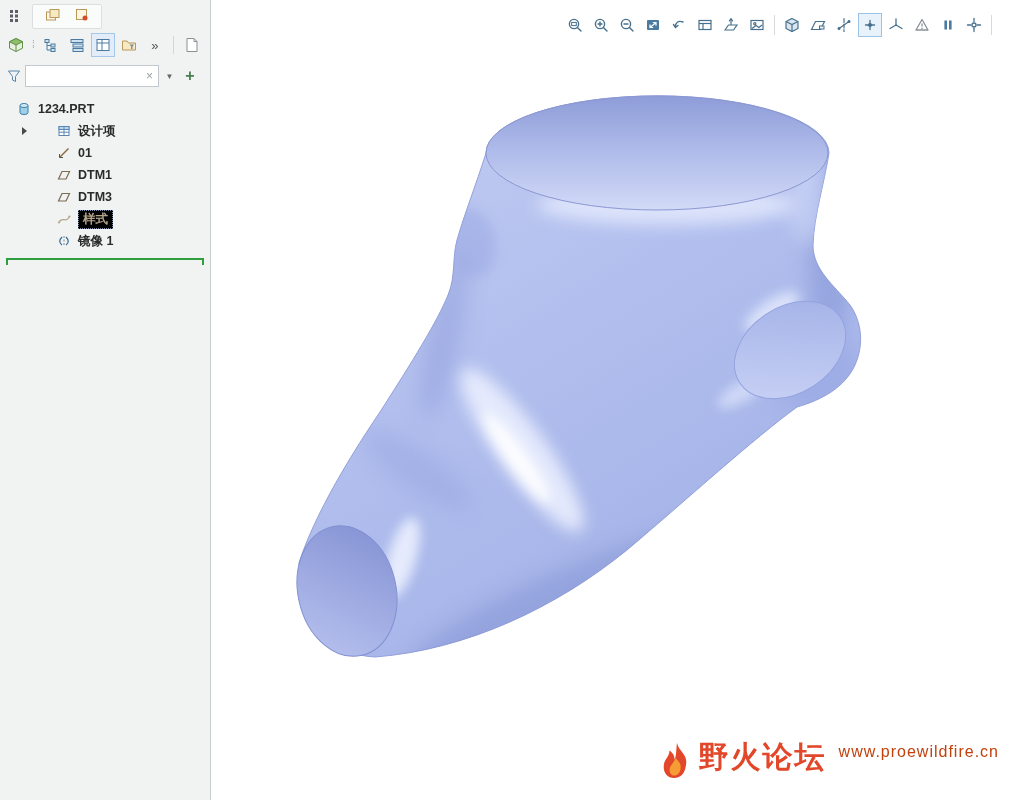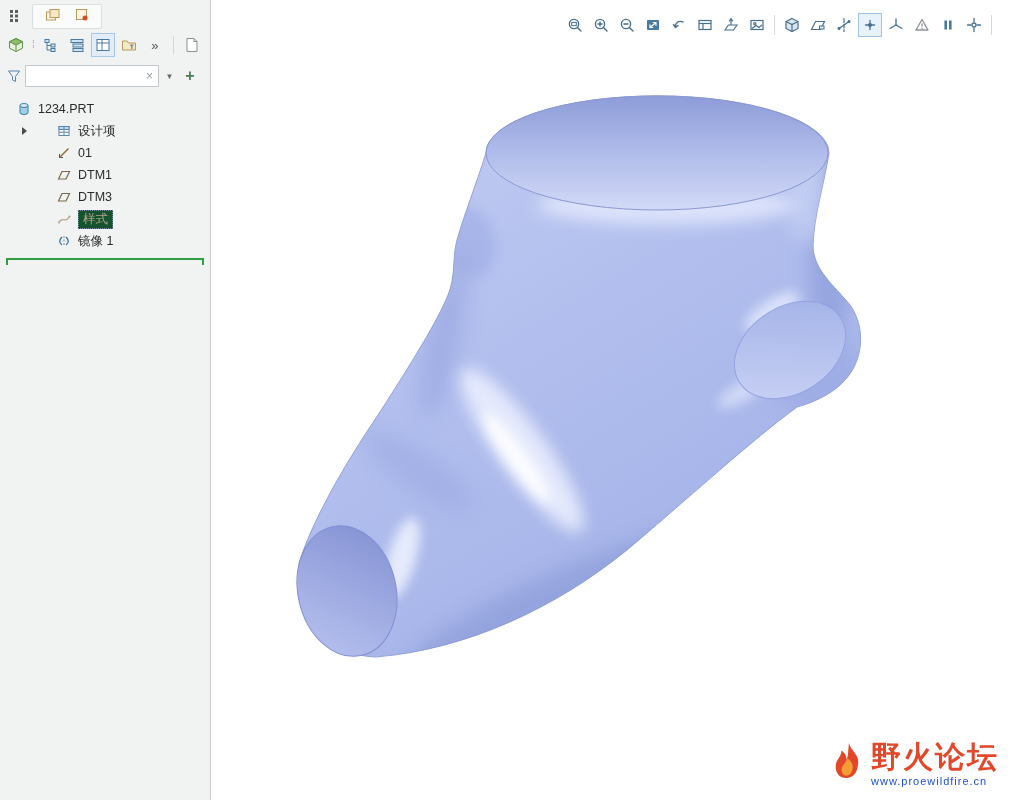--- a/index.html
+++ b/index.html
@@ -40,38 +40,38 @@
   
   .tree { padding-top:6px; }
   .trow { position:relative; height:22px; display:flex; align-items:center; padding-left:56px; gap:6px; white-space:nowrap; }
   .trow.root { padding-left:16px; }
   .arrow {
     position:absolute; left:22px; top:50%; transform:translateY(-50%);
     width:0; height:0; border-left:5px solid #4a4a4a;
     border-top:4px solid transparent; border-bottom:4px solid transparent;
   }
   .ticon { width:16px; height:16px; display:flex; align-items:center; justify-content:center; flex:0 0 16px; }
-  .tlabel { font-size:12.5px; color:#2b2b2b; }
+  .tlabel { font-size:12.5px; color:#2b2b2b;font-weight:bold; }
   .trow.suppressed .tlabel { color:#b5a48c; }
-  .edit-box { border:1px dotted #7d8aa8; padding:0 4px; background:#14532d; }
+  .edit-box { border:1px dotted #7d8aa8; padding:0 4px; background:#000000; }
   .insert-line { position:relative; height:2px; background:#2f9e3f; margin:6px 6px 0 6px; }
   .insert-line::before, .insert-line::after { content:""; position:absolute; top:2px; width:2px; height:5px; background:#2f9e3f; }
   .insert-line::before { left:0; } .insert-line::after { right:0; }
   
   .viewport { position:absolute; left:212px; top:0; width:809px; height:800px; background:#fff; }
   .gfx-toolbar { position:absolute; top:13px; right:26px; display:flex; align-items:center; gap:2px; z-index:5; }
   .gbtn { width:24px; height:24px; display:flex; align-items:center; justify-content:center; background:transparent; border:1px solid transparent; padding:0; }
   .gbtn.active { background:#e8f2fb; border-color:#9cc3e5; }
   .gsep { width:1px; height:20px; background:#d7dadd; margin:0 3px; }
   .model-svg { position:absolute; left:0; top:0; }
   
   .watermark { position:absolute; right:22px; bottom:12px; display:flex; align-items:flex-start; gap:4px; }
-  .wm-text { display:flex; flex-direction:column; }
+  .wm-text { display:flex; flex-direction:row;gap:12px; }
   .wm-title { font-size:30px; font-weight:bold; color:#e2472a; letter-spacing:2px; line-height:1.05; }
-  .wm-url { font-size:11px; color:#1d4ed8; letter-spacing:1px; margin-top:2px; }
+  .wm-url { font-size:16px; color:#c2410c; letter-spacing:1px; margin-top:2px; }
 </style>
 </head>
 <body>
 
 <div class="app">
 
   <aside class="panel">
 
     <div class="panel-top">
       <span class="ticon">

